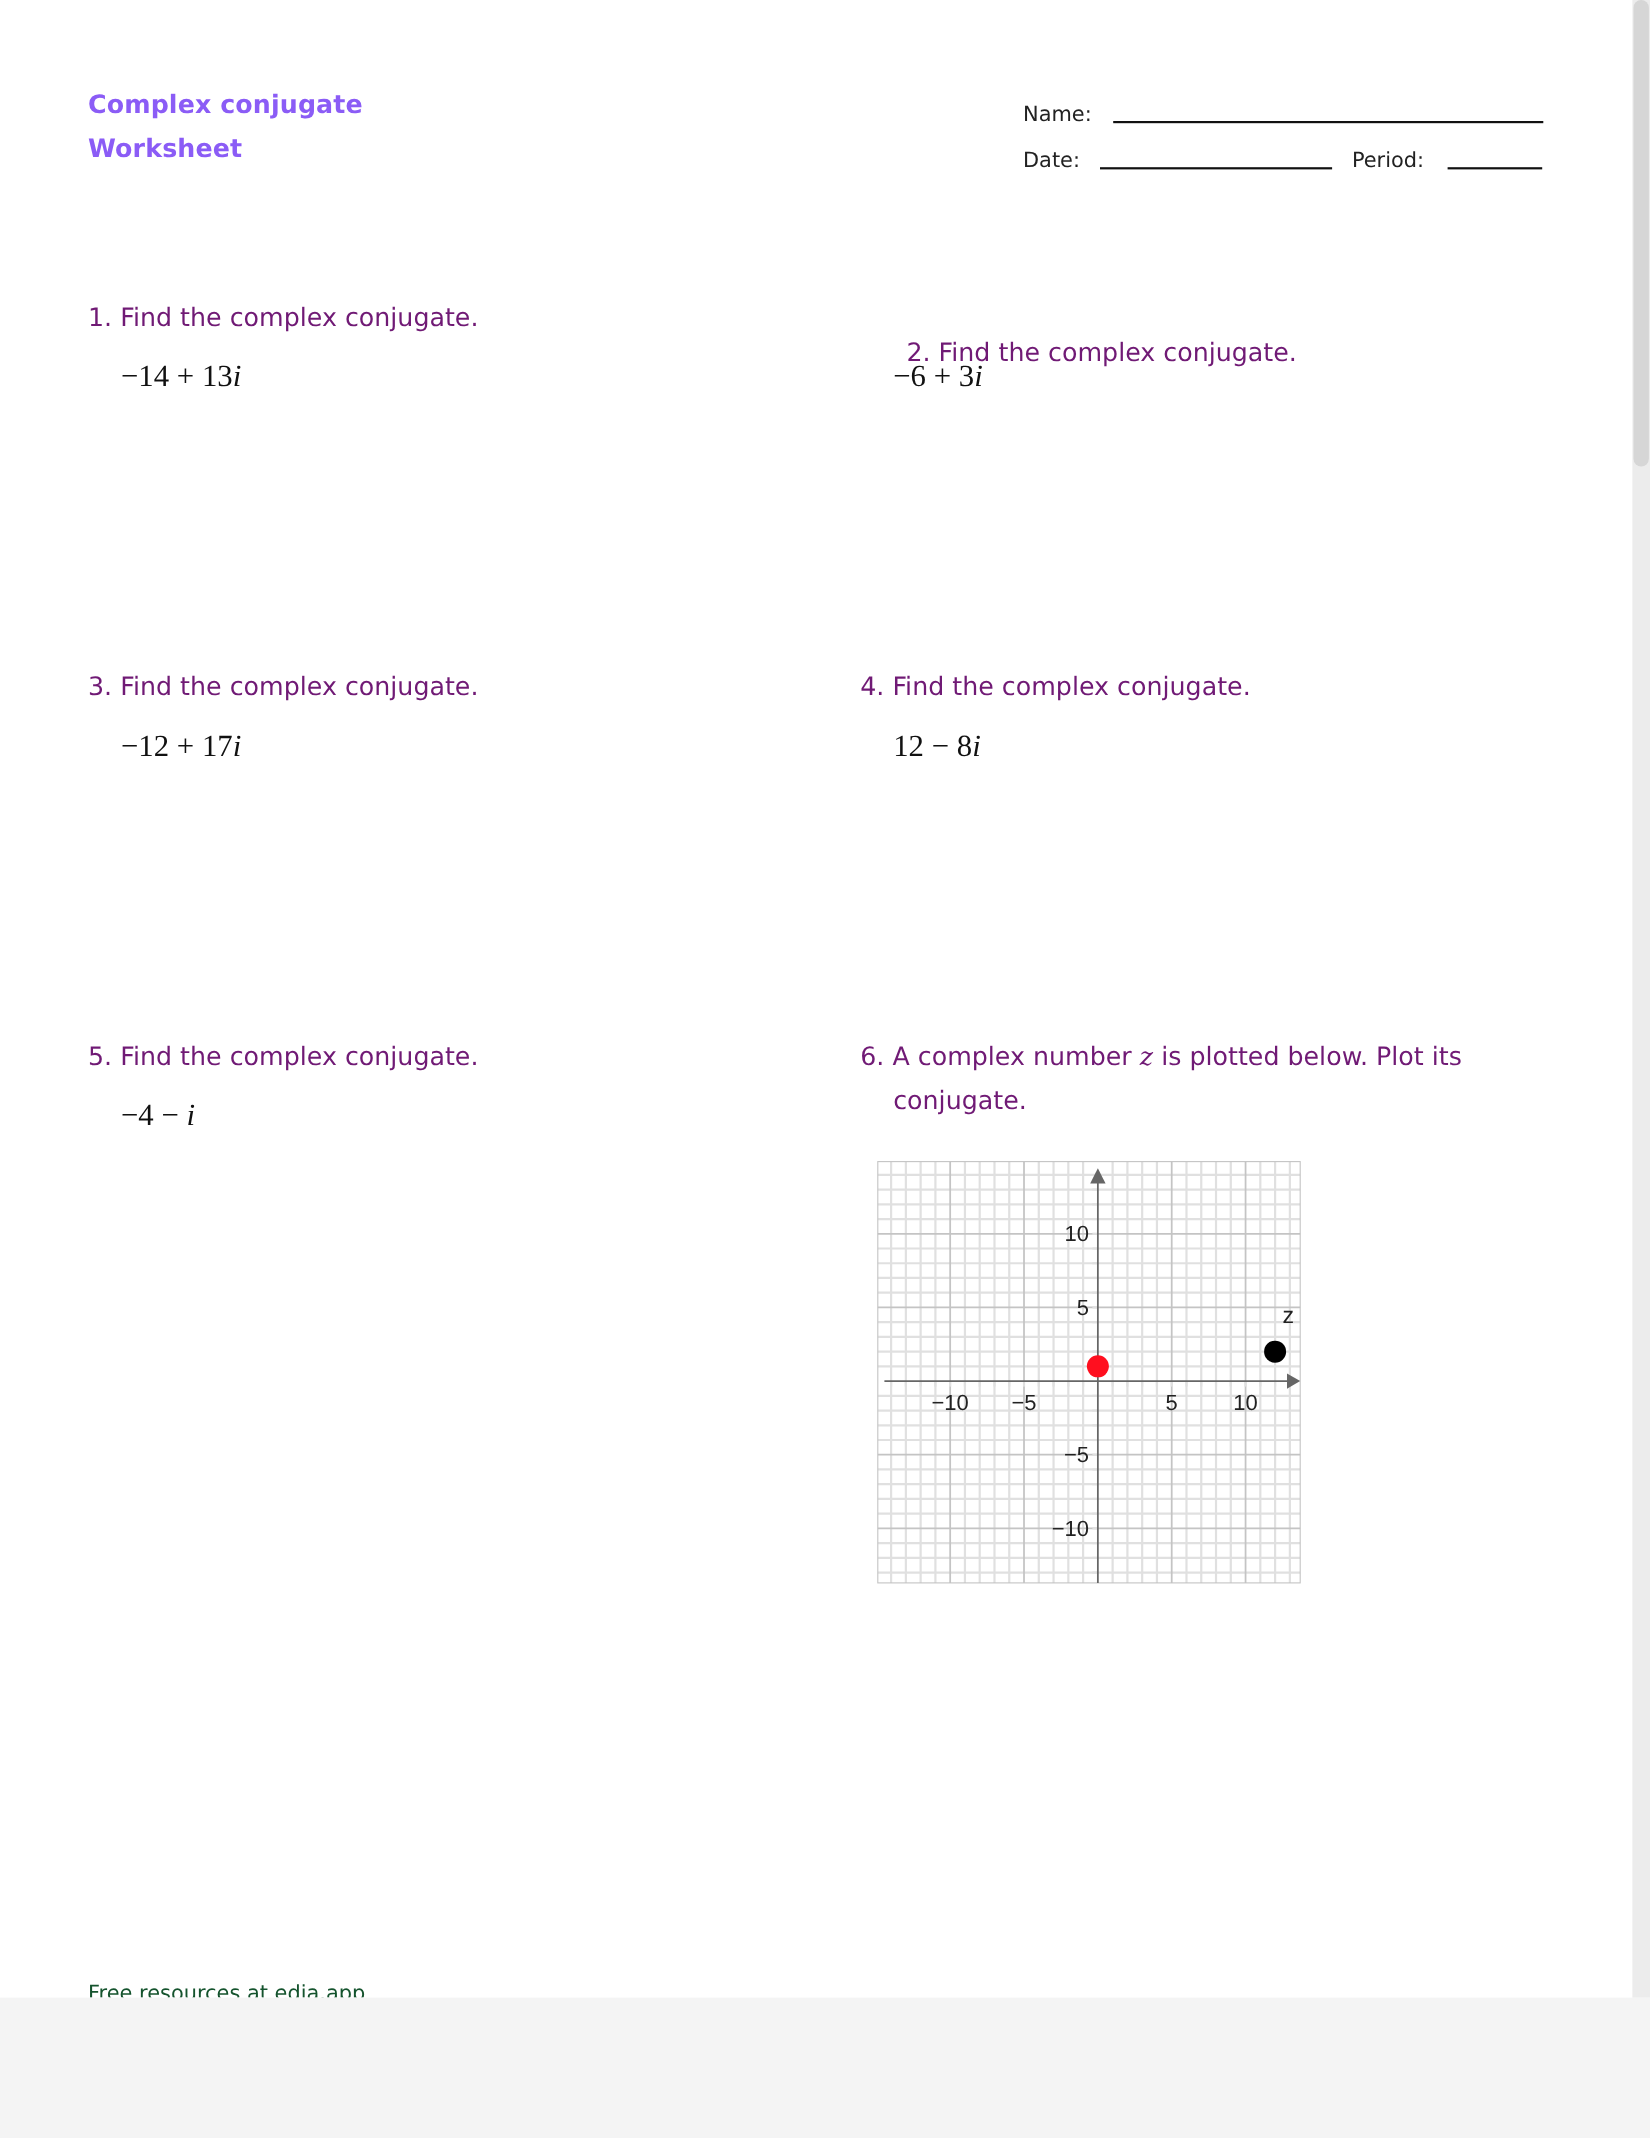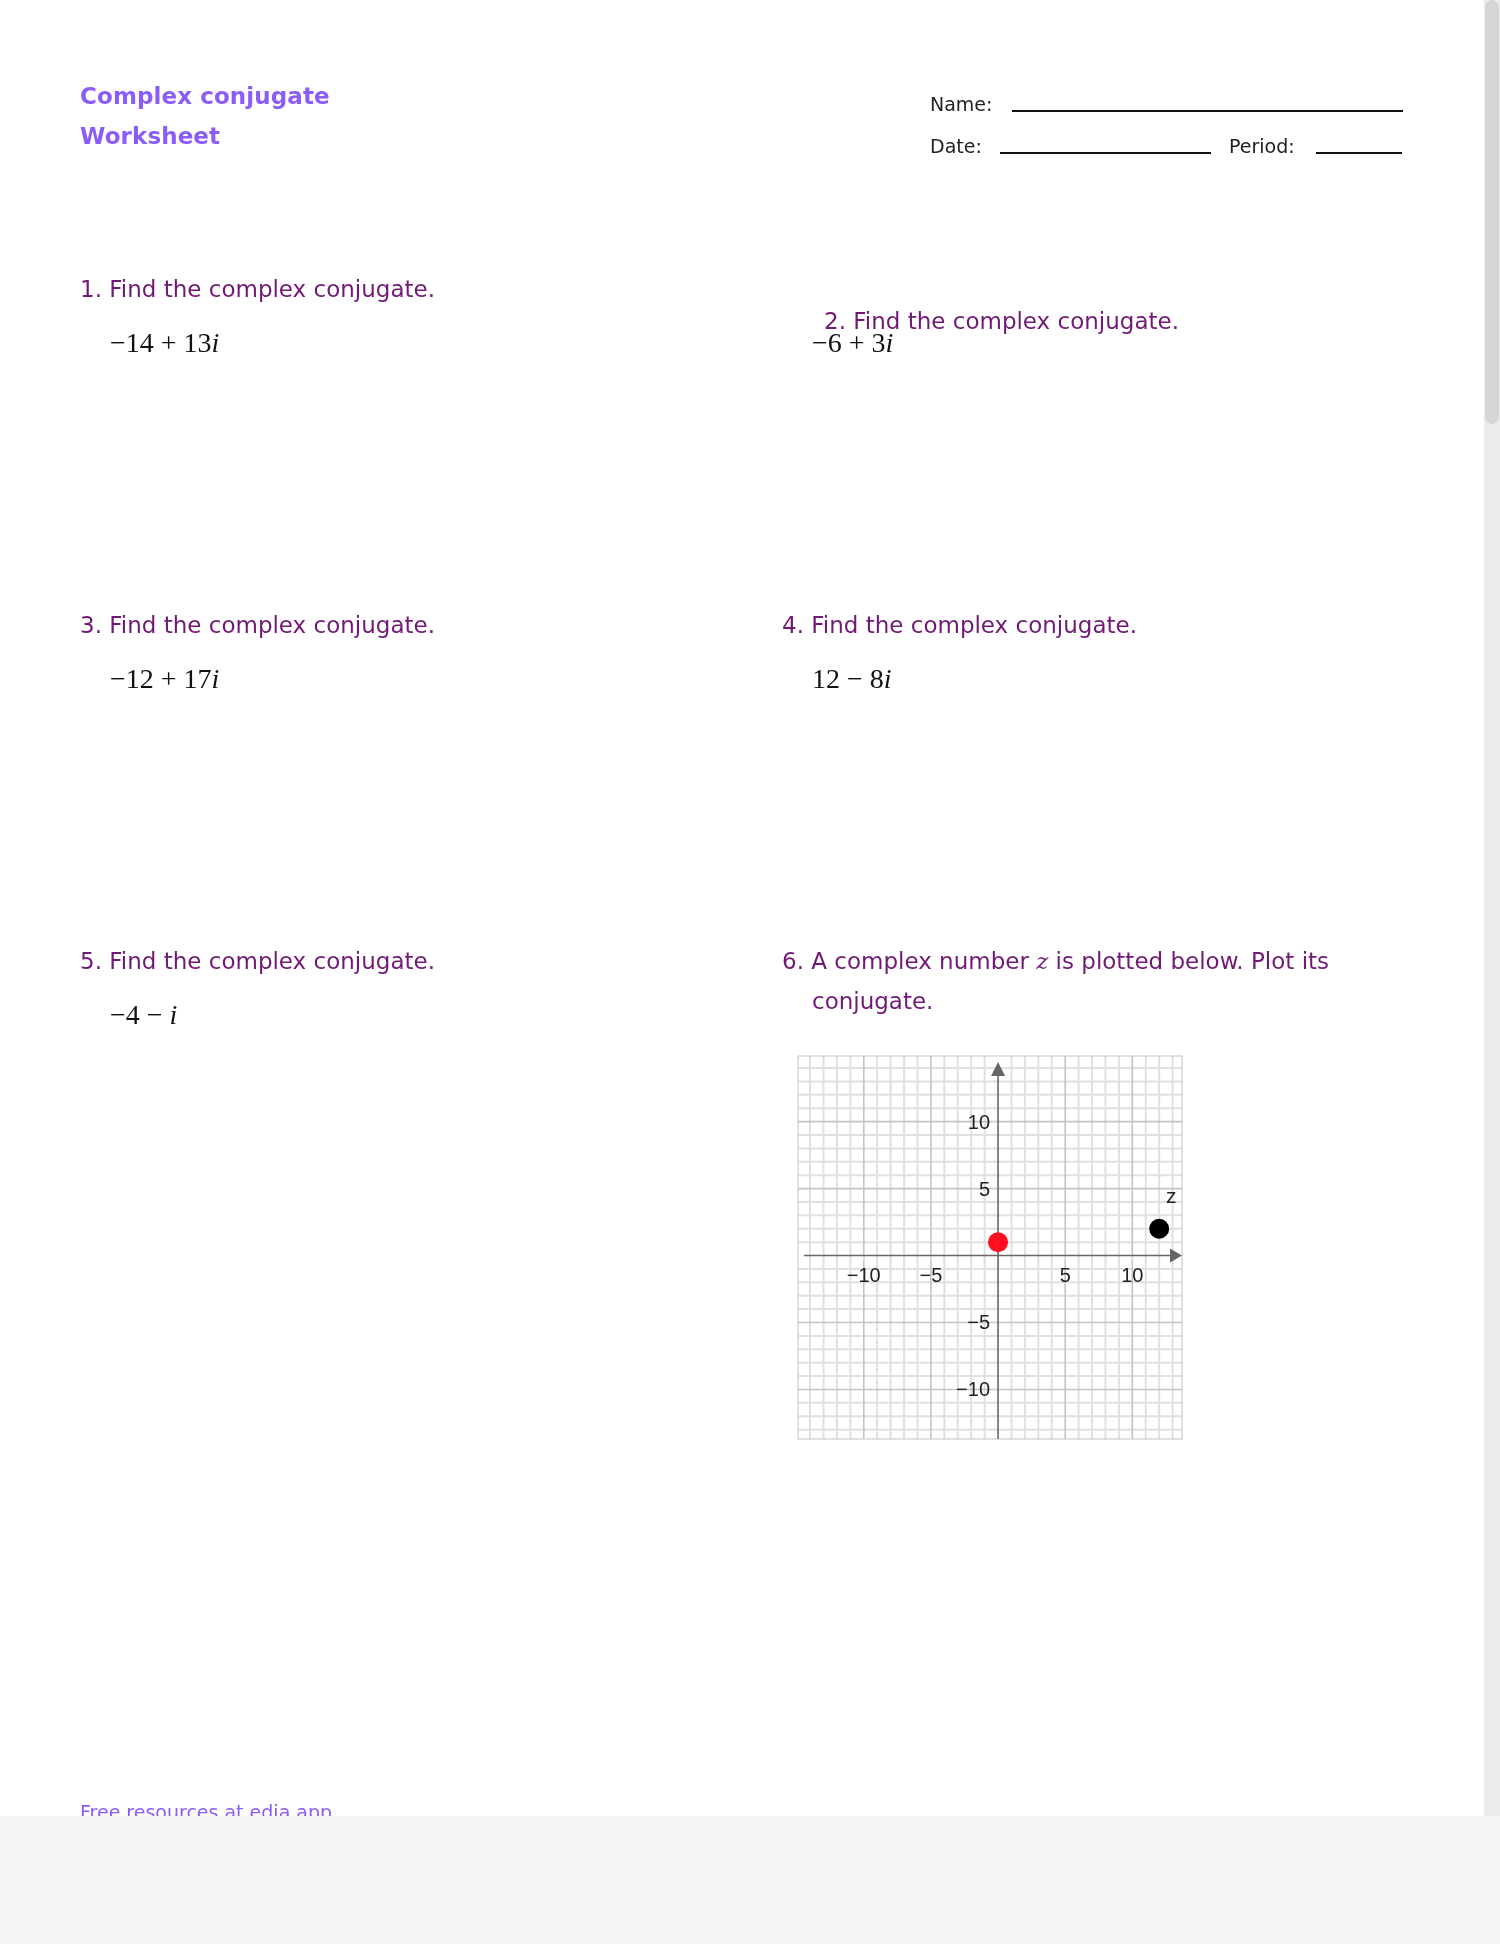--- a/index.html
+++ b/index.html
@@ -9,21 +9,21 @@
     font-family: "DejaVu Sans", "Liberation Sans", sans-serif;
   }
   .page { position: absolute; left: 0; top: 0; width: 1484px; height: 1816px; background: #fff; overflow: hidden; }
   .title { position: absolute; left: 80px; font-weight: bold; font-size: 23px; color: #8b5cf6; letter-spacing: 0.1px; }
   .field-label { position: absolute; font-size: 19px; color: #222; }
   .field-line { position: absolute; height: 0; border-top: 2px solid #111; }
   .q-label { position: absolute; font-size: 23px; color: #701a75; white-space: nowrap; }
   .q-label .z { font-family: "DejaVu Serif", "Liberation Serif", serif; font-style: italic; }
   .math { position: absolute; font-family: "Liberation Serif", "DejaVu Serif", serif; font-size: 28px; color: #111; white-space: pre; }
   .math .it { font-style: italic; }
-  .footer { position: absolute; left: 80px; top: 1801px; font-size: 19px; color: #8b5cf6; white-space: nowrap; }
+  .footer { position: absolute; left: 80px; top: 1801px; font-size: 19px; color: #14532d; white-space: nowrap; }
   .bottom-area { position: absolute; left: 0; top: 1816px; width: 1500px; height: 128px; background: #f4f4f4; }
   .scroll-track { position: absolute; left: 1484px; top: 0; width: 16px; height: 1816px; background: #ececec; }
   .scroll-thumb { position: absolute; left: 1485px; top: 0; width: 14px; height: 424px; background: #d6d6d6; border-radius: 7px; }
   #plane { position: absolute; left: 790px; top: 1050px; }
   #plane text { font-family: "Liberation Sans", "DejaVu Sans", sans-serif; }
 </style>
 </head>
 <body>
 
 <div class="page">

